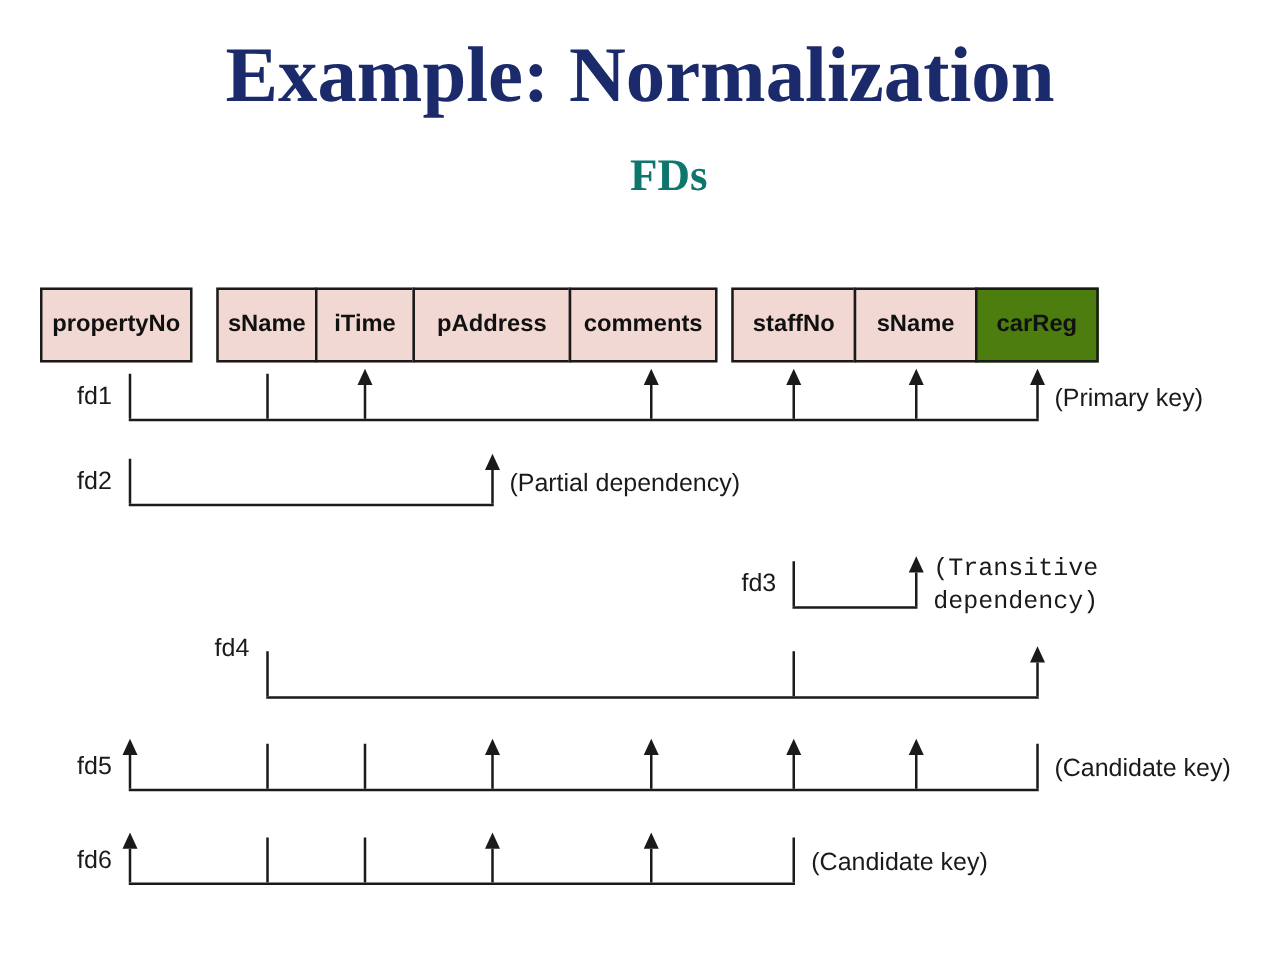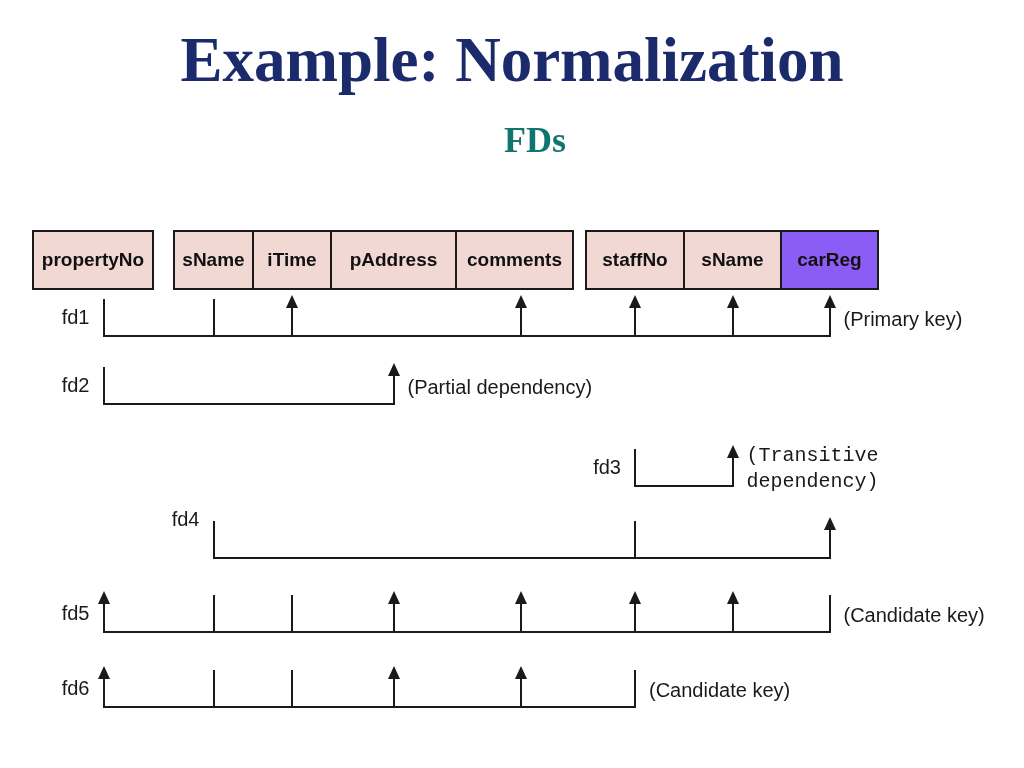--- a/index.html
+++ b/index.html
@@ -62,21 +62,21 @@
   <div class="title" style="color: rgb(27, 42, 107);">Example: Normalization</div>
   <div class="subtitle">FDs</div>
   <div id="relation-table">
       <div class="rel-cell" style="left: 32px; width: 122px; background: rgb(242, 216, 210); border-color: rgb(26, 26, 26);">propertyNo</div>
       <div class="rel-cell" style="left: 173px; width: 81px; background: rgb(242, 216, 210); border-color: rgb(26, 26, 26);">sName</div>
       <div class="rel-cell" style="left: 252px; width: 80px; background: rgb(242, 216, 210); border-color: rgb(26, 26, 26);">iTime</div>
       <div class="rel-cell" style="left: 330px; width: 127px; background: rgb(242, 216, 210); border-color: rgb(26, 26, 26);">pAddress</div>
       <div class="rel-cell" style="left: 455px; width: 119px; background: rgb(242, 216, 210); border-color: rgb(26, 26, 26);">comments</div>
       <div class="rel-cell" style="left: 585px; width: 100px; background: rgb(242, 216, 210); border-color: rgb(26, 26, 26);">staffNo</div>
       <div class="rel-cell" style="left: 683px; width: 99px; background: rgb(242, 216, 210); border-color: rgb(26, 26, 26);">sName</div>
-      <div class="rel-cell" style="left: 780px; width: 99px; background: #8b5cf6; border-color: rgb(26, 26, 26);">carReg</div>
+      <div class="rel-cell" style="left: 780px; width: 99px; background: #4d7c0f; border-color: rgb(26, 26, 26);">carReg</div>
     </div>
   <div id="fd-diagram">
       <div class="">
         <div class="fd-line" style="left: 102.5px; top: 335px; width: 728px;"></div>
         <div class="fd-tick" style="left: 102.5px; top: 299px; height: 36px;"></div>
         <div class="fd-tick" style="left: 212.5px; top: 299px; height: 36px;"></div>
         <div class="fd-stem" style="left: 291px; top: 308px; height: 27px;"></div>
         <div class="fd-head" style="left: 286px; top: 295px;"></div>
         <div class="fd-stem" style="left: 520px; top: 308px; height: 27px;"></div>
         <div class="fd-head" style="left: 515px; top: 295px;"></div>

